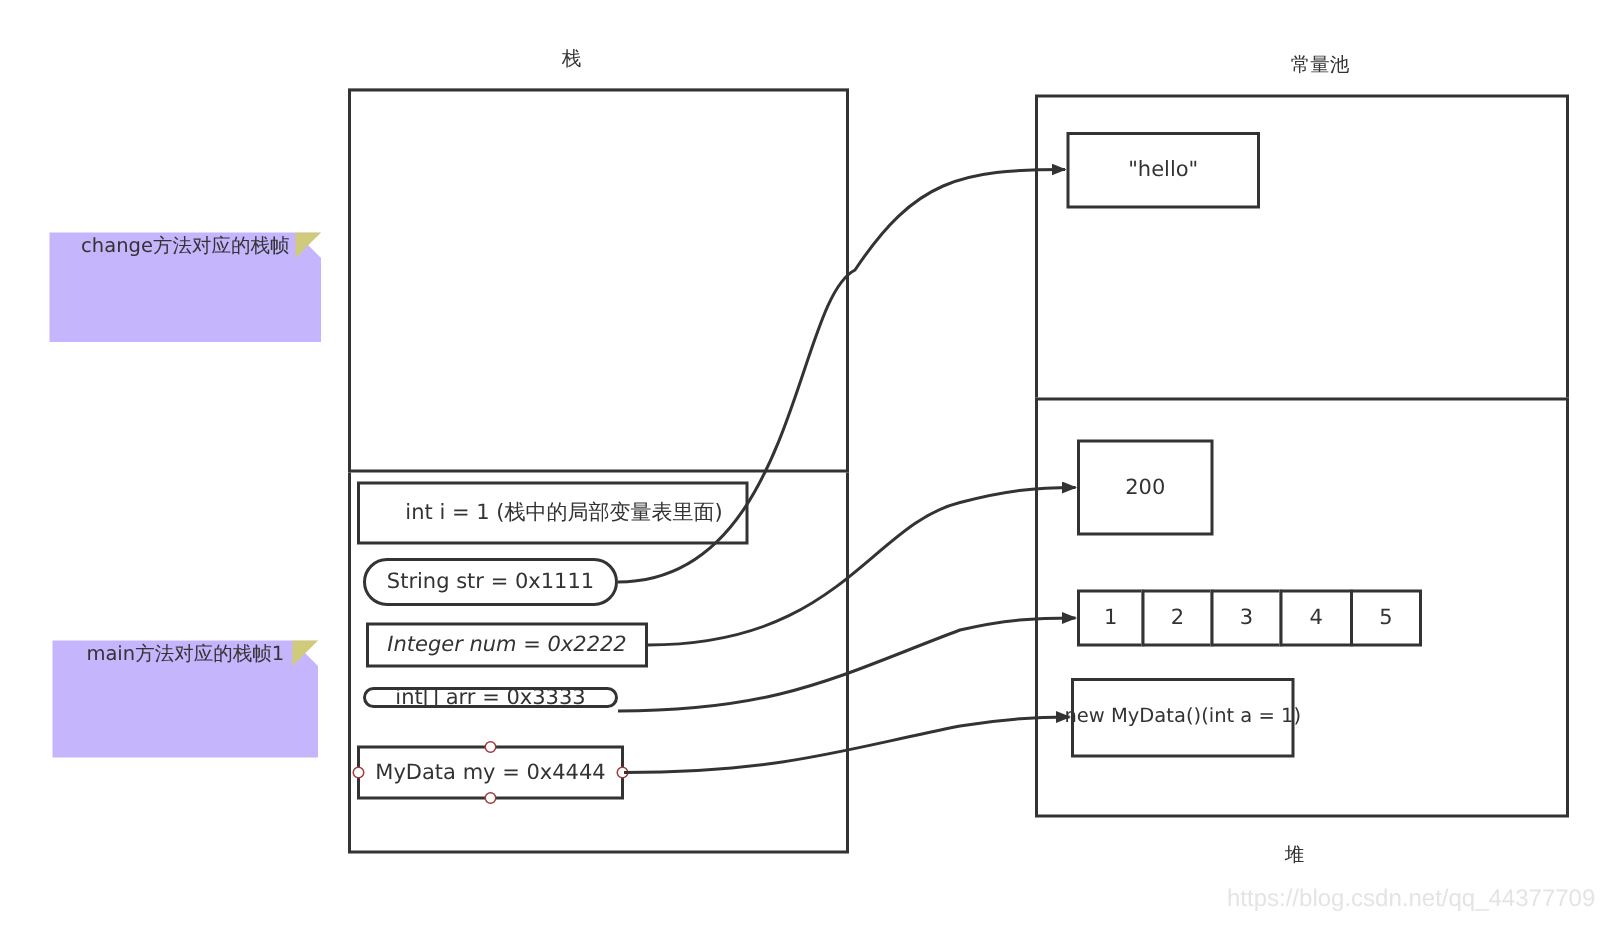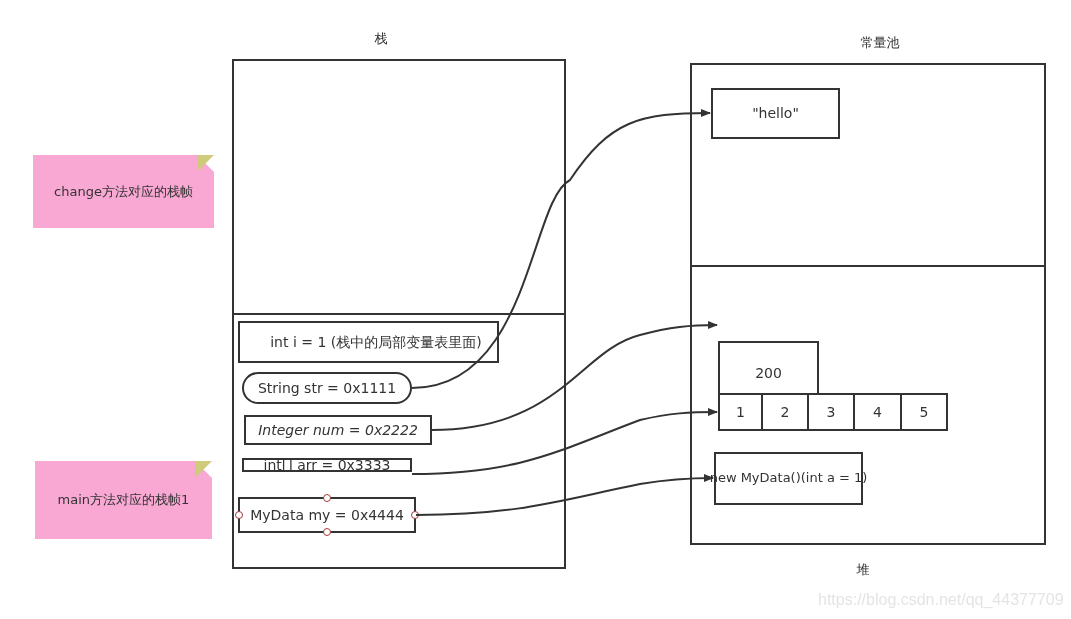--- a/index.html
+++ b/index.html
@@ -4,22 +4,22 @@
 <style>
   html, body { margin: 0; padding: 0; background: #ffffff; }
   body { width: 1071px; height: 619px; position: relative; overflow: hidden;
          font-family: "DejaVu Sans", "Liberation Sans", sans-serif; color: #333; }
   .abs { position: absolute; box-sizing: border-box; }
   .label { position: absolute; font-size: 13px; color: #333; text-align: center; }
   .region { position: absolute; box-sizing: border-box; border: 2px solid #333; background: #fff; }
   .box { position: absolute; box-sizing: border-box; border: 2px solid #333; background: #fff;
          display: flex; align-items: center; justify-content: center;
          font-size: 14px; color: #333; white-space: nowrap; text-align: center; line-height: 1.15; }
-  .note { position: absolute; background: #f9a8d4; font-size: 13px; color: #333;
-          display: flex; align-items: center; justify-content: center; }
+  .note { position: absolute; background: #c4b5fd; font-size: 13px; color: #333;
+          display: flex; align-items: flex-start; justify-content: center; }
   .note .fold { position: absolute; right: 0; top: 0; width: 0; height: 0;
                 border-left: 17px solid #cfcb7b; border-bottom: 17px solid transparent; }
   .note .fold-cut { position: absolute; right: 0; top: 0; width: 0; height: 0;
                 border-top: 17px solid #ffffff; border-left: 17px solid transparent; }
   .cell { position: absolute; box-sizing: border-box; border: 2px solid #333; background: #fff;
           display: flex; align-items: center; justify-content: center; font-size: 14px; color: #333; }
   .handle { position: absolute; width: 8px; height: 8px; border: 1px solid #a33b3b;
             border-radius: 50%; background: #fff; box-sizing: border-box; }
   .watermark { position: absolute; font-family: Liberation Sans, sans-serif; font-size: 16px;
                color: #e4e4e4; }
@@ -30,58 +30,58 @@
 
 <div class="label" style="left:361px; top:30px; width:40px;">栈</div>
 <div class="label" style="left:845px; top:34px; width:70px;">常量池</div>
 <div class="label" style="left:846px; top:561px; width:34px;">堆</div>
 
 <div class="note" style="left:33px; top:155px; width:181px; height:73px;">
   <span class="fold-cut"></span>
   <span class="fold"></span>
   <span>change方法对应的栈帧</span>
 </div>
-<div class="note" style="left:35px; top:461px; width:177px; height:78px;">
+<div class="note" style="left:35px; top:427px; width:177px; height:78px;">
   <span class="fold-cut"></span>
   <span class="fold"></span>
   <span>main方法对应的栈帧1</span>
 </div>
 
 <div class="region" style="left:232px; top:59px; width:334px; height:510px;"></div>
 <div class="region" style="left:232px; top:59px; width:334px; height:256px; border-bottom:2px solid #333;"></div>
 
 <div class="region" style="left:690px; top:63px; width:356px; height:205px;"></div>
 <div class="region" style="left:690px; top:265px; width:356px; height:280px;"></div>
 
 <div class="box" style="left:238px; top:321px; width:261px; height:42px;padding-left:15px;">
   <span>int i = 1  (栈中的局部变量表里面)</span>
 </div>
 <div class="box" style="left:242px; top:372px; width:170px; height:32px;border-radius:16px;">
   <span>String str = 0x1111</span>
 </div>
 <div class="box" style="left:244px; top:415px; width:188px; height:30px;font-style:italic;">
   <span>Integer num = 0x2222</span>
 </div>
-<div class="box" style="left:242px; top:458px; width:170px; height:14px;">
+<div class="box" style="left:242px; top:458px; width:170px; height:14px;border-radius:12px;">
   <span>int[] arr = 0x3333</span>
 </div>
 <div class="box" style="left:238px; top:497px; width:178px; height:36px;text-align:center;">
   <span>MyData my = 0x4444</span>
 </div>
 
 <span class="handle" style="left:323px; top:494px;"></span>
 <span class="handle" style="left:323px; top:528px;"></span>
 <span class="handle" style="left:235px; top:511px;"></span>
 <span class="handle" style="left:411px; top:511px;"></span>
 
 <div class="box" style="left:711px; top:88px; width:129px; height:51px;">
   <span>"hello"</span>
 </div>
 
-<div class="box" style="left:718px; top:293px; width:101px; height:64px;margin-top:48px;">
+<div class="box" style="left:718px; top:293px; width:91px; height:64px;">
   <span>200</span>
 </div>
 
 <div class="abs" style="left:718px; top:393px; width:230px; height:38px;">
   <div class="cell" style="left:0px; top:0; width:45px; height:38px;">
     <span>1</span>
   </div>
   <div class="cell" style="left:43px; top:0; width:48px; height:38px;">
     <span>2</span>
   </div>

